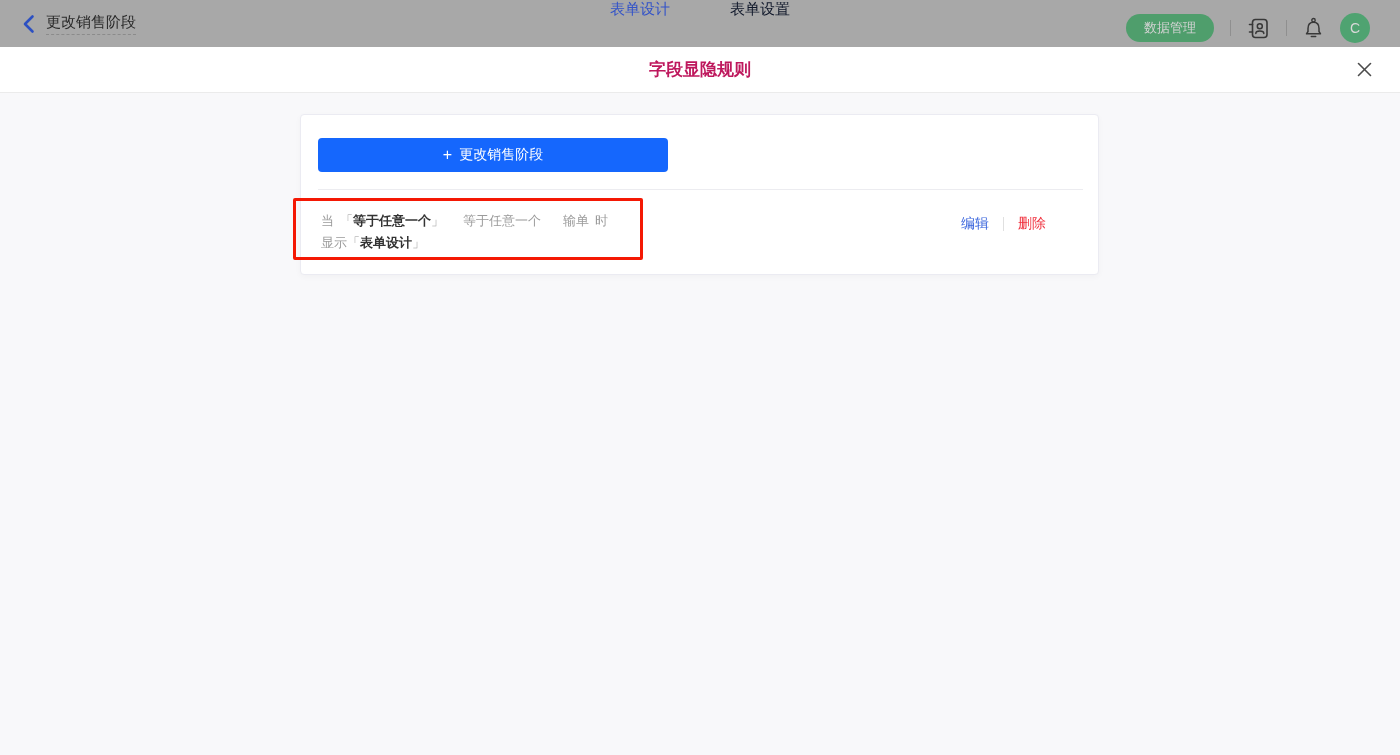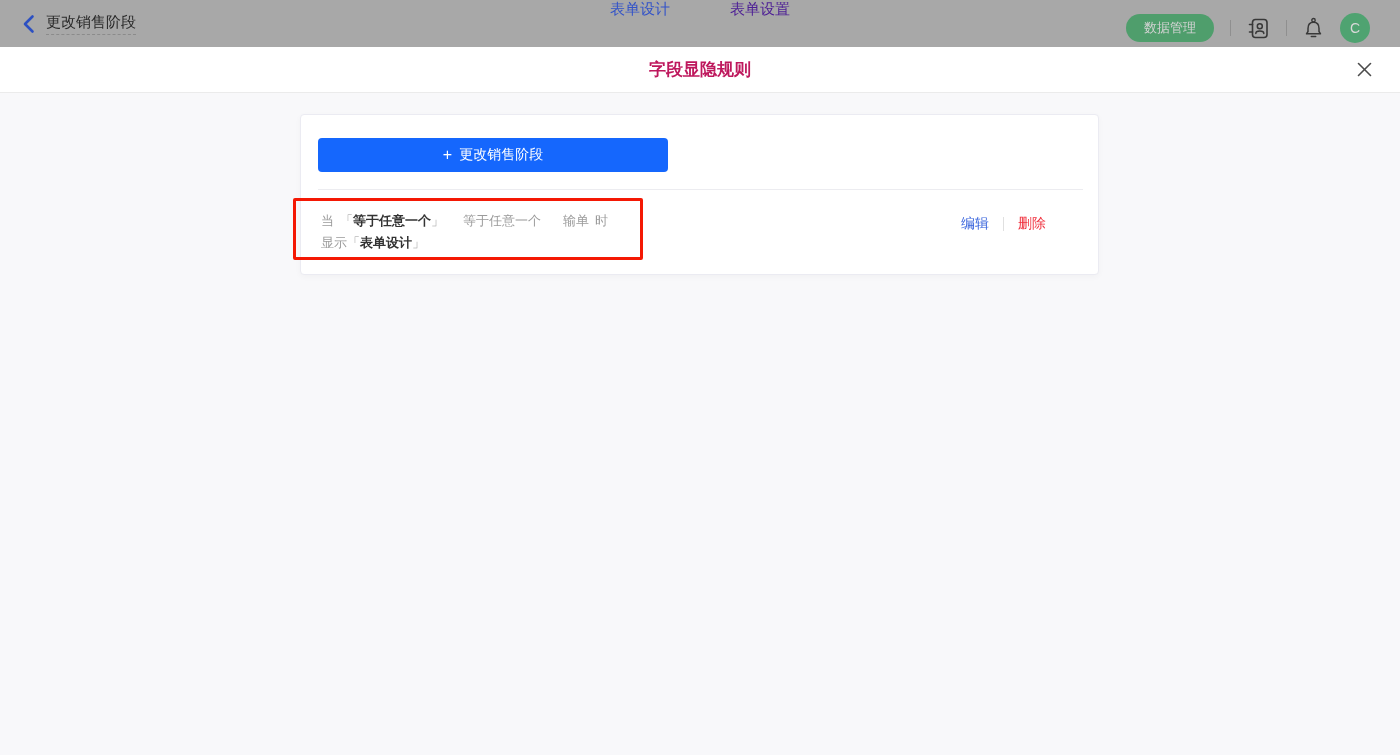--- a/index.html
+++ b/index.html
@@ -22,21 +22,21 @@
   .form-title {
     font-size:15px; color:#2a2a2a; line-height:18px;
     padding-bottom:3px; border-bottom:1px dashed #8b8b8b;
   }
   .topbar-tabs {
     position:absolute; left:50%; top:0; transform:translateX(-50%);
     height:47px; display:flex; gap:60px;
   }
   .tab { font-size:15px; cursor:pointer; white-space:nowrap; }
   .tab.active { color:#3353c8; }
-  .tab.inactive { color:#4c1d95; }
+  .tab.inactive { color:#0f172a; }
   .topbar-right {
     position:absolute; right:30px; top:0; height:56px;
     display:flex; align-items:center; gap:16px;
   }
   .pill-btn {
     height:28px; padding:0 18px; border:none; border-radius:14px;
     background:#4f9e6c; color:#d3d3d3; font-size:13px; cursor:pointer;
     display:flex; align-items:center;
     font-family:"Liberation Sans","DejaVu Sans",sans-serif;
   }

